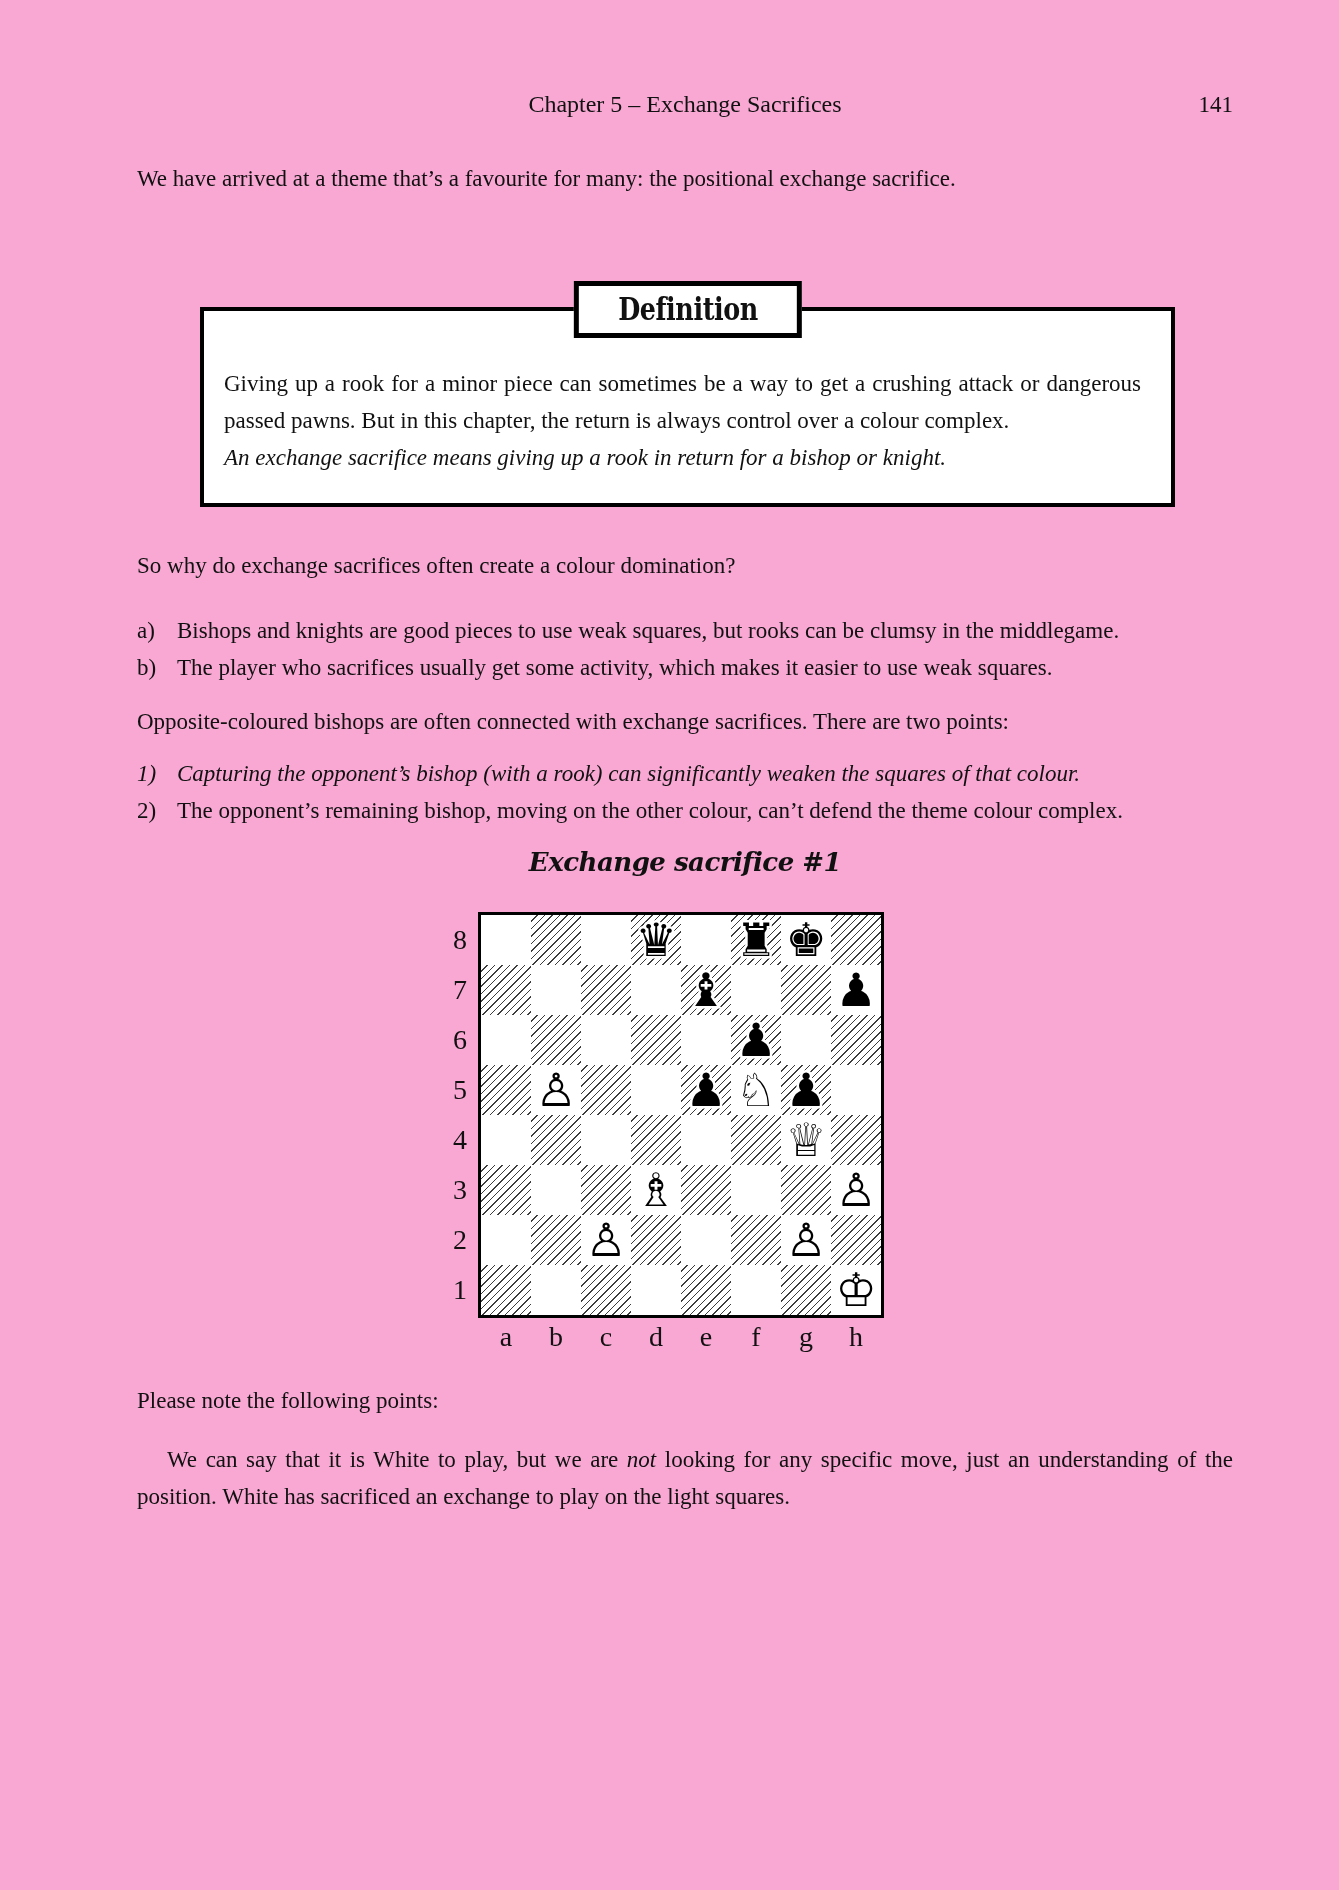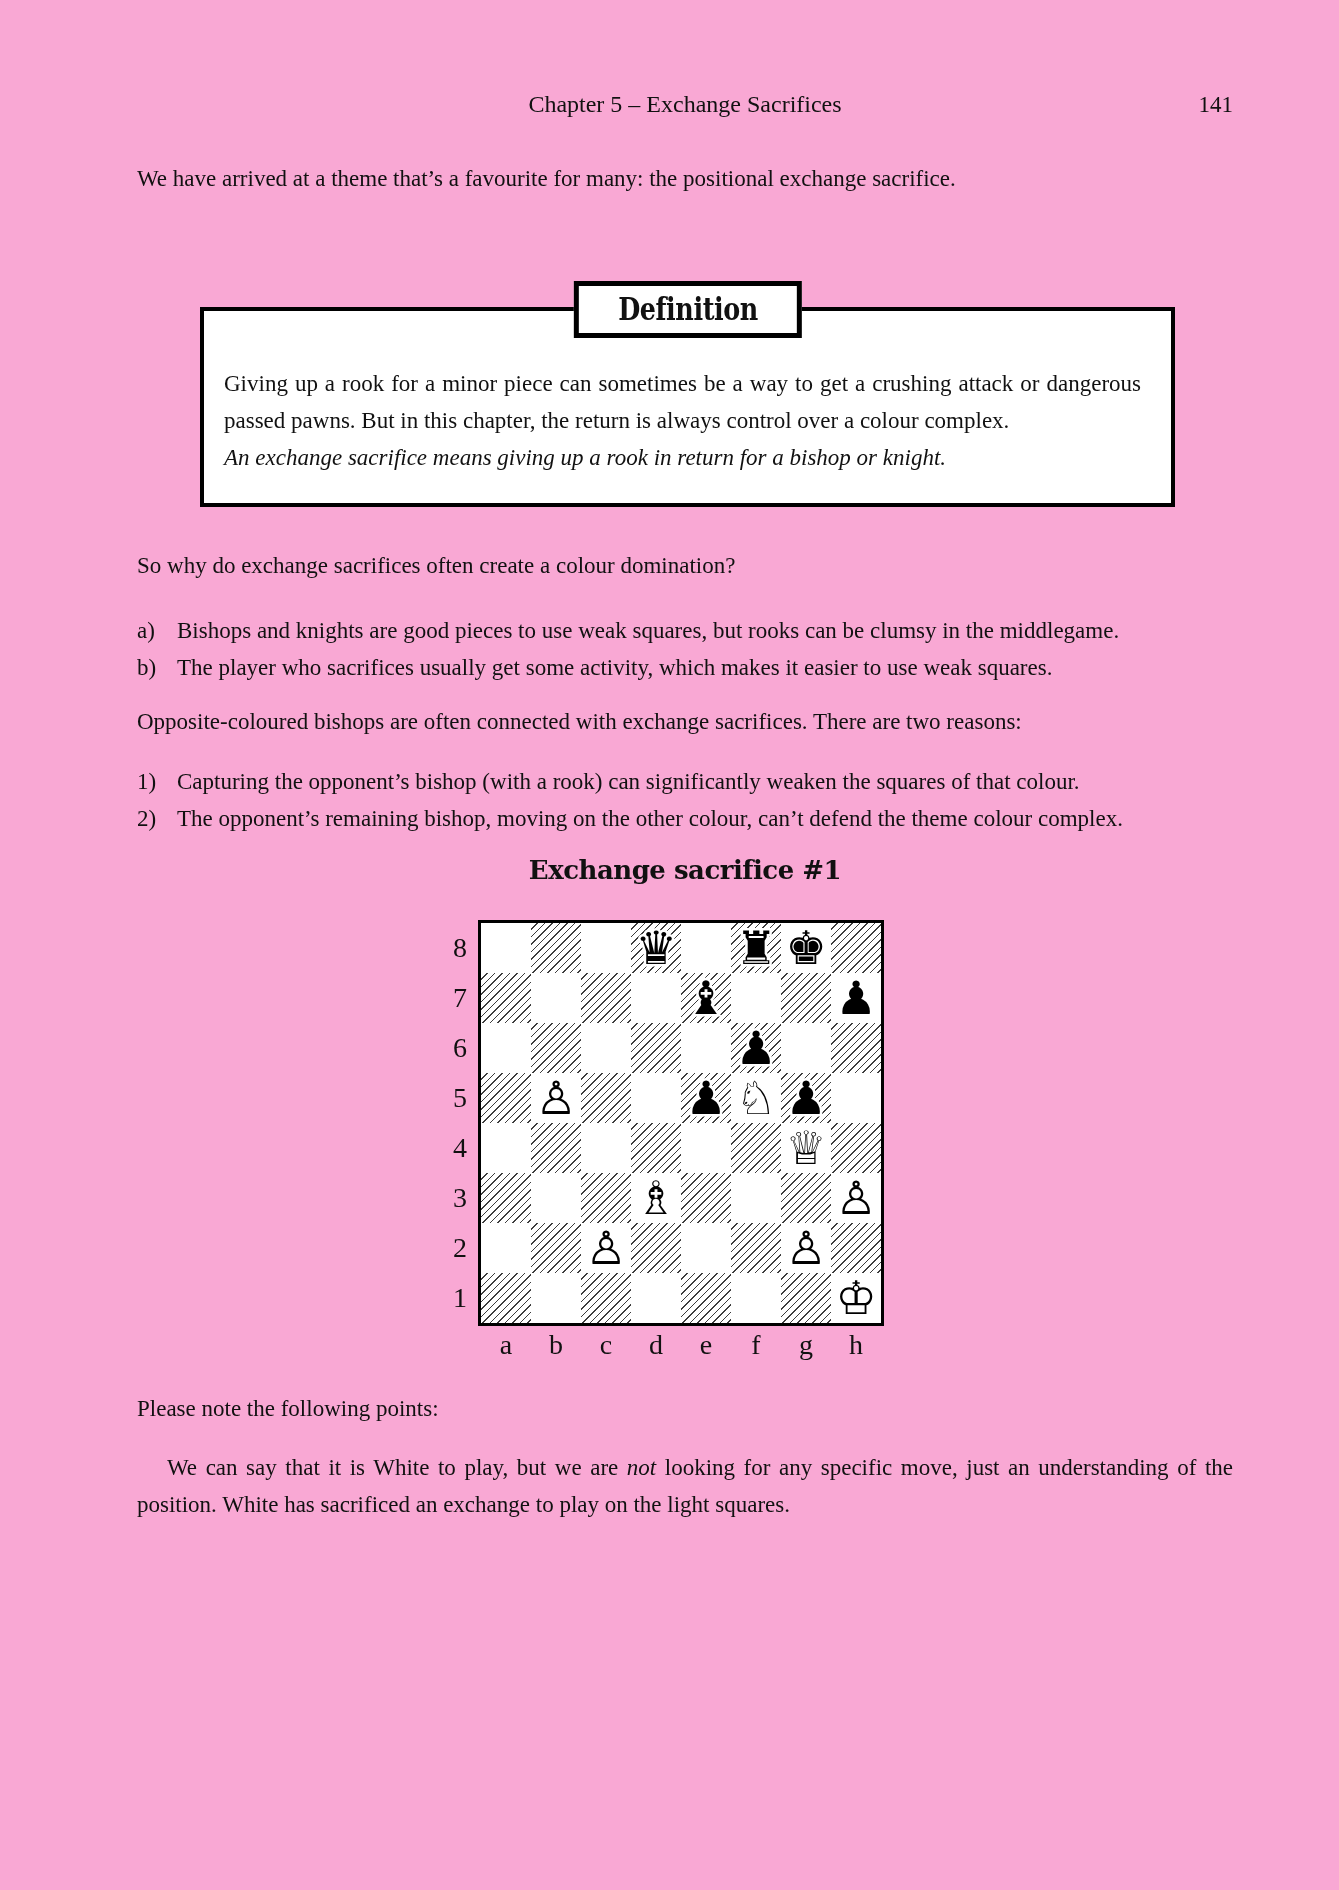--- a/index.html
+++ b/index.html
@@ -56,31 +56,32 @@
     transform-origin:center;
     letter-spacing:-0.5px;
   }
   .def-lead { font-style:italic; margin:0; }
   .def-body { margin:32px 0 0 0; text-align:justify; }
 
   
   .hang { margin:0; padding-left:40px; text-align:justify; }
   .hang .lbl { display:inline-block; width:40px; margin-left:-40px; }
   .li-a { margin-top:28px; }
-  .li-1 { margin-top:23px; }
+  .li-1 { margin-top:15px;font-style:italic; }
 
   
   .diagram-caption {
     margin-top:16px;
     text-align:center;
     font-family:"DejaVu Serif", serif;
     font-weight:bold;
     font-size:26px;
     line-height:34px;
     letter-spacing:-0.5px;
+    font-style:italic;
   }
   .board-area { margin-top:33px; margin-left:305px; width:442px; }
   .board-row { display:flex; }
   .ranks { width:36px; padding-top:3px; }
   .rank-label { height:50px; display:flex; align-items:center; justify-content:center; font-size:28px; line-height:50px; }
   .board {
     width:400px; height:400px;
     border:3px solid #000;
     display:grid;
     grid-template-columns:repeat(8,50px);
@@ -127,21 +128,21 @@
       </div>
       <p class="para def-body">Giving up a rook for a minor piece can sometimes be a way to get a crushing attack or dangerous passed pawns. But in this chapter, the return is always control over a colour complex.</p>
       <p class="para def-lead">An exchange sacrifice means giving up a rook in return for a bishop or knight.</p>
     </div>
 
     <p class="para p-question">So why do exchange sacrifices often create a colour domination?</p>
 
     <p class="hang li-a"><span class="lbl">a)</span><span>Bishops and knights are good pieces to use weak squares, but rooks can be clumsy in the middlegame.</span></p>
     <p class="hang"><span class="lbl">b)</span><span>The player who sacrifices usually get some activity, which makes it easier to use weak squares.</span></p>
 
-    <p class="para p-opposite">Opposite-coloured bishops are often connected with exchange sacrifices. There are two reasons:</p>
+    <p class="para p-opposite">Opposite-coloured bishops are often connected with exchange sacrifices. There are two points:</p>
 
     <p class="hang li-1"><span class="lbl">1)</span><span>Capturing the opponent’s bishop (with a rook) can significantly weaken the squares of that colour.</span></p>
     <p class="hang"><span class="lbl">2)</span><span>The opponent’s remaining bishop, moving on the other colour, can’t defend the theme colour complex.</span></p>
 
     <div class="diagram-caption">Exchange sacrifice #1</div>
 
     <div class="board-area">
       <div class="board-row">
         <div class="ranks">
             <div class="rank-label">8</div>

